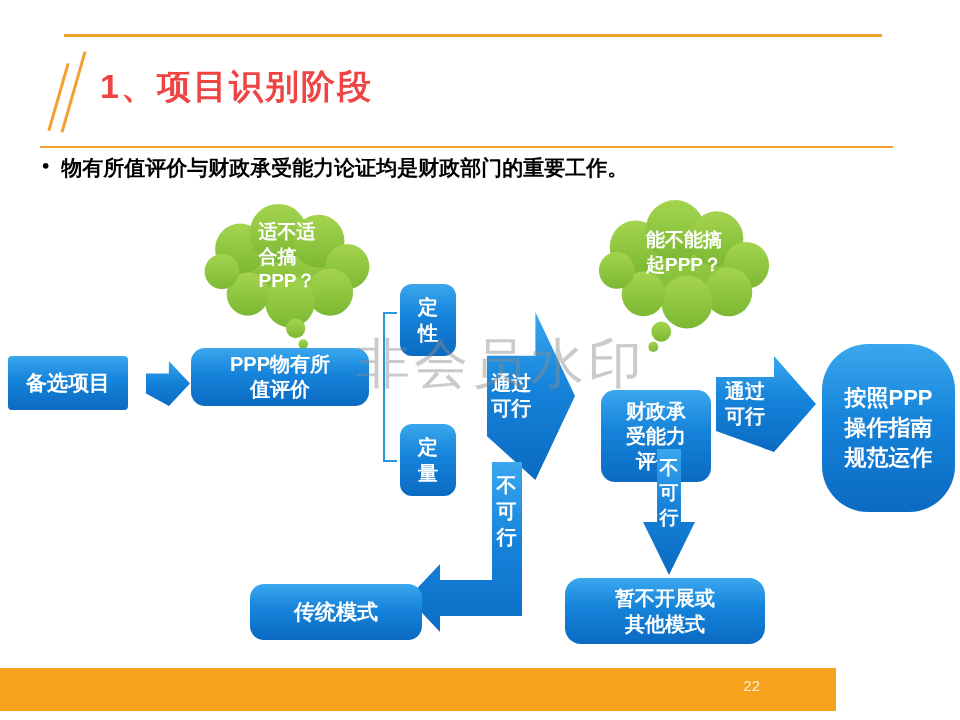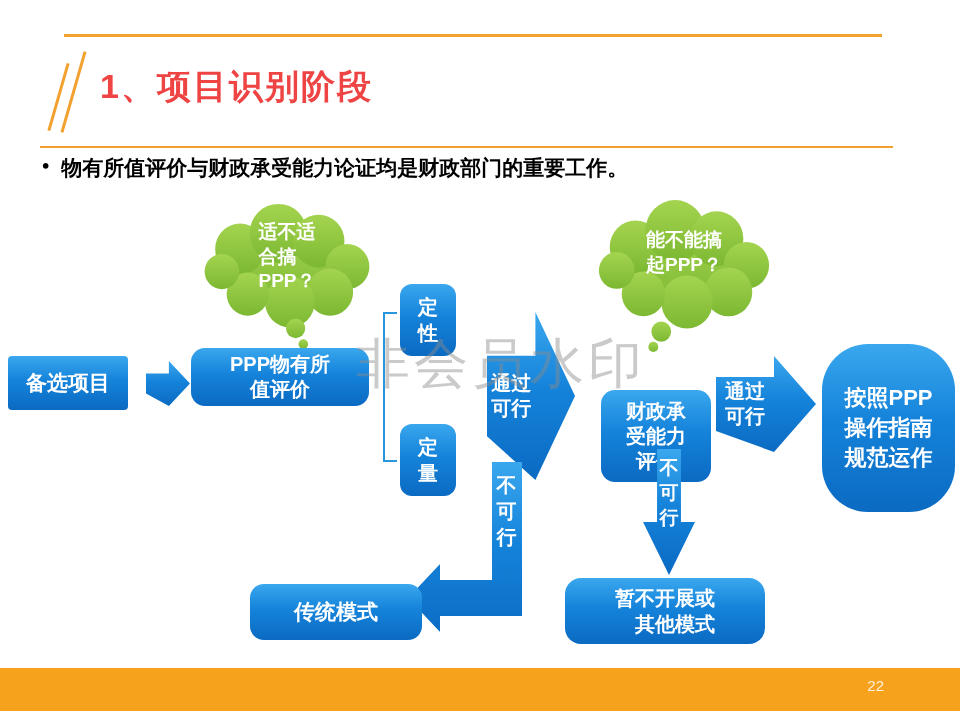--- a/index.html
+++ b/index.html
@@ -46,40 +46,40 @@
 
   .bent-arrow { left:408px; top:462px; width:116px; height:182px;
      clip-path:polygon(72.4% 0,98.3% 0,98.3% 84.6%,27.6% 84.6%,27.6% 93.4%,0 74.7%,27.6% 56%,27.6% 64.8%,72.4% 64.8%); }
   .bent-arrow .arrow-label { left:70%; width:30%; top:10px; height:auto; font-size:20px; line-height:1.3; }
 
   .downarrow { left:643px; top:449px; width:52px; height:126px;
      clip-path:polygon(27% 0,73% 0,73% 58%,100% 58%,50% 100%,0 58%,27% 58%); }
   .downarrow .arrow-label { left:0; width:100%; top:6px; height:auto; font-size:19px; line-height:1.32; }
 
   .traditional { left:250px; top:584px; width:172px; height:56px; border-radius:14px; font-size:21px; }
-  .defer       { left:565px; top:578px; width:200px; height:66px; border-radius:16px; font-size:20px; line-height:1.3;text-align:right; }
+  .defer       { left:565px; top:578px; width:200px; height:66px; border-radius:16px; font-size:20px; line-height:1.3; }
 
   .arrow-label { position:absolute; display:flex; align-items:center; justify-content:center;
                  text-align:left; white-space:pre-line; color:#fff; font-weight:bold;
                  font-size:20px; line-height:1.25; }
 
   
   .cloud { position:absolute; }
   .cloud-1 { left:196px; top:198px; width:182px; height:152px; }
   .cloud-2 { left:590px; top:194px; width:188px; height:158px; }
   .cloud svg { position:absolute; left:0; top:0; width:100%; height:100%; }
   .cloud-text { position:absolute; left:18px; right:18px; top:14px; height:90px;
                 display:flex; align-items:center; justify-content:center;
                 color:#fff; font-weight:bold; font-size:19px; line-height:1.3;
                 text-align:left; white-space:pre-line; }
 
   .watermark { left:356px; top:328px; font-size:54px; color:#8c8c8c; opacity:0.45;
                letter-spacing:4px; z-index:60; font-weight:normal; }
 
-  .footer { left:0; top:668px; width:960px; height:43px; background:#F6A21D; }
+  .footer { left:0; top:668px; width:836px; height:43px; background:#F6A21D; }
   .page-num { position:absolute; right:76px; top:9px; font-size:15px; color:rgba(255,255,255,0.85); }
 </style>
 </head>
 <body>
 
 <div class="slide">
 
   <div class="abs top-rule"></div>
   <div class="abs slash slash-1"></div>
   <div class="abs slash slash-2"></div>

